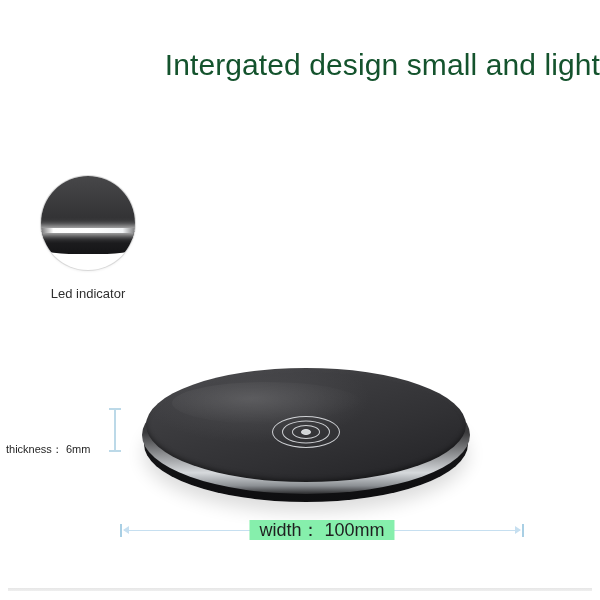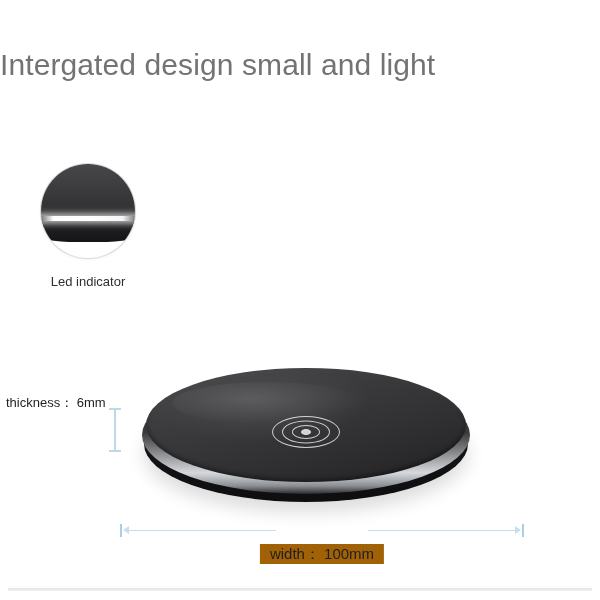--- a/index.html
+++ b/index.html
@@ -8,34 +8,34 @@
     background:#ffffff;
     font-family:"Liberation Sans", sans-serif;
     overflow:hidden;
     position:relative;
   }
   .stage{position:absolute;inset:0;background:#fff;}
 
   
   .title{
     position:absolute;left:0;top:48px;width:600px;
-    text-align:left;
+    text-align:right;
     font-size:30px;
     font-weight:400;
     letter-spacing:0.1px;
-    color:#737373;
+    color:#14532d;
     white-space:nowrap;
   }
 
   
   .features{
     position:absolute;left:0;top:164px;width:600px;height:160px;
   }
   .feature{
-    position:absolute;top:0;width:132px;
+    position:absolute;top:12px;width:132px;
   }
   .f1{left:22px;}
   .f2{left:157px;}
   .f3{left:288px;}
   .f4{left:421px;}
 
   .circle{
     position:relative;
     width:94px;height:94px;
     margin:0 auto;
@@ -174,22 +174,22 @@
     border:1.4px solid rgba(226,229,232,.88);
     border-radius:50%;
   }
   .r1{width:8px;height:4px;background:rgba(226,229,232,.9);}
   .r2{width:26px;height:12px;}
   .r3{width:46px;height:21px;}
   .r4{width:66px;height:30px;}
 
   
   .thick-label{
-    position:absolute;left:6px;top:394px;
-    font-size:13px;color:#1f1f1f;white-space:nowrap;
+    position:absolute;left:6px;top:442px;
+    font-size:11px;color:#1f1f1f;white-space:nowrap;
   }
   .thick-bar{
     position:absolute;left:114px;top:408px;width:2px;height:44px;
     background:#bcd9e8;
   }
   .thick-bar::before,.thick-bar::after{
     content:"";position:absolute;left:-5px;width:12px;height:2px;background:#bcd9e8;
   }
   .thick-bar::before{top:0;}
   .thick-bar::after{bottom:0;}
@@ -209,22 +209,22 @@
   .cap-l{left:2px;}
   .cap-r{right:2px;}
   .arrow{
     position:absolute;top:6px;width:0;height:0;
     border-top:4px solid transparent;border-bottom:4px solid transparent;
   }
   .arr-l{left:5px;border-right:6px solid #c6dff0;}
   .arr-r{right:5px;border-left:6px solid #c6dff0;}
   .width-label{
     position:absolute;left:50%;top:0;transform:translateX(-50%);
-    background:#a16207;padding:0 10px;
-    font-size:15px;color:#1f1f1f;line-height:20px;white-space:nowrap;margin-top:24px;
+    background:#86efac;padding:0 10px;
+    font-size:18px;color:#1f1f1f;line-height:20px;white-space:nowrap;
   }
 
   
   .divider{
     position:absolute;left:8px;top:588px;width:584px;height:3px;
     background:linear-gradient(180deg,#e6e6e6,#efefef);
   }
 </style>
 </head>
 <body>

